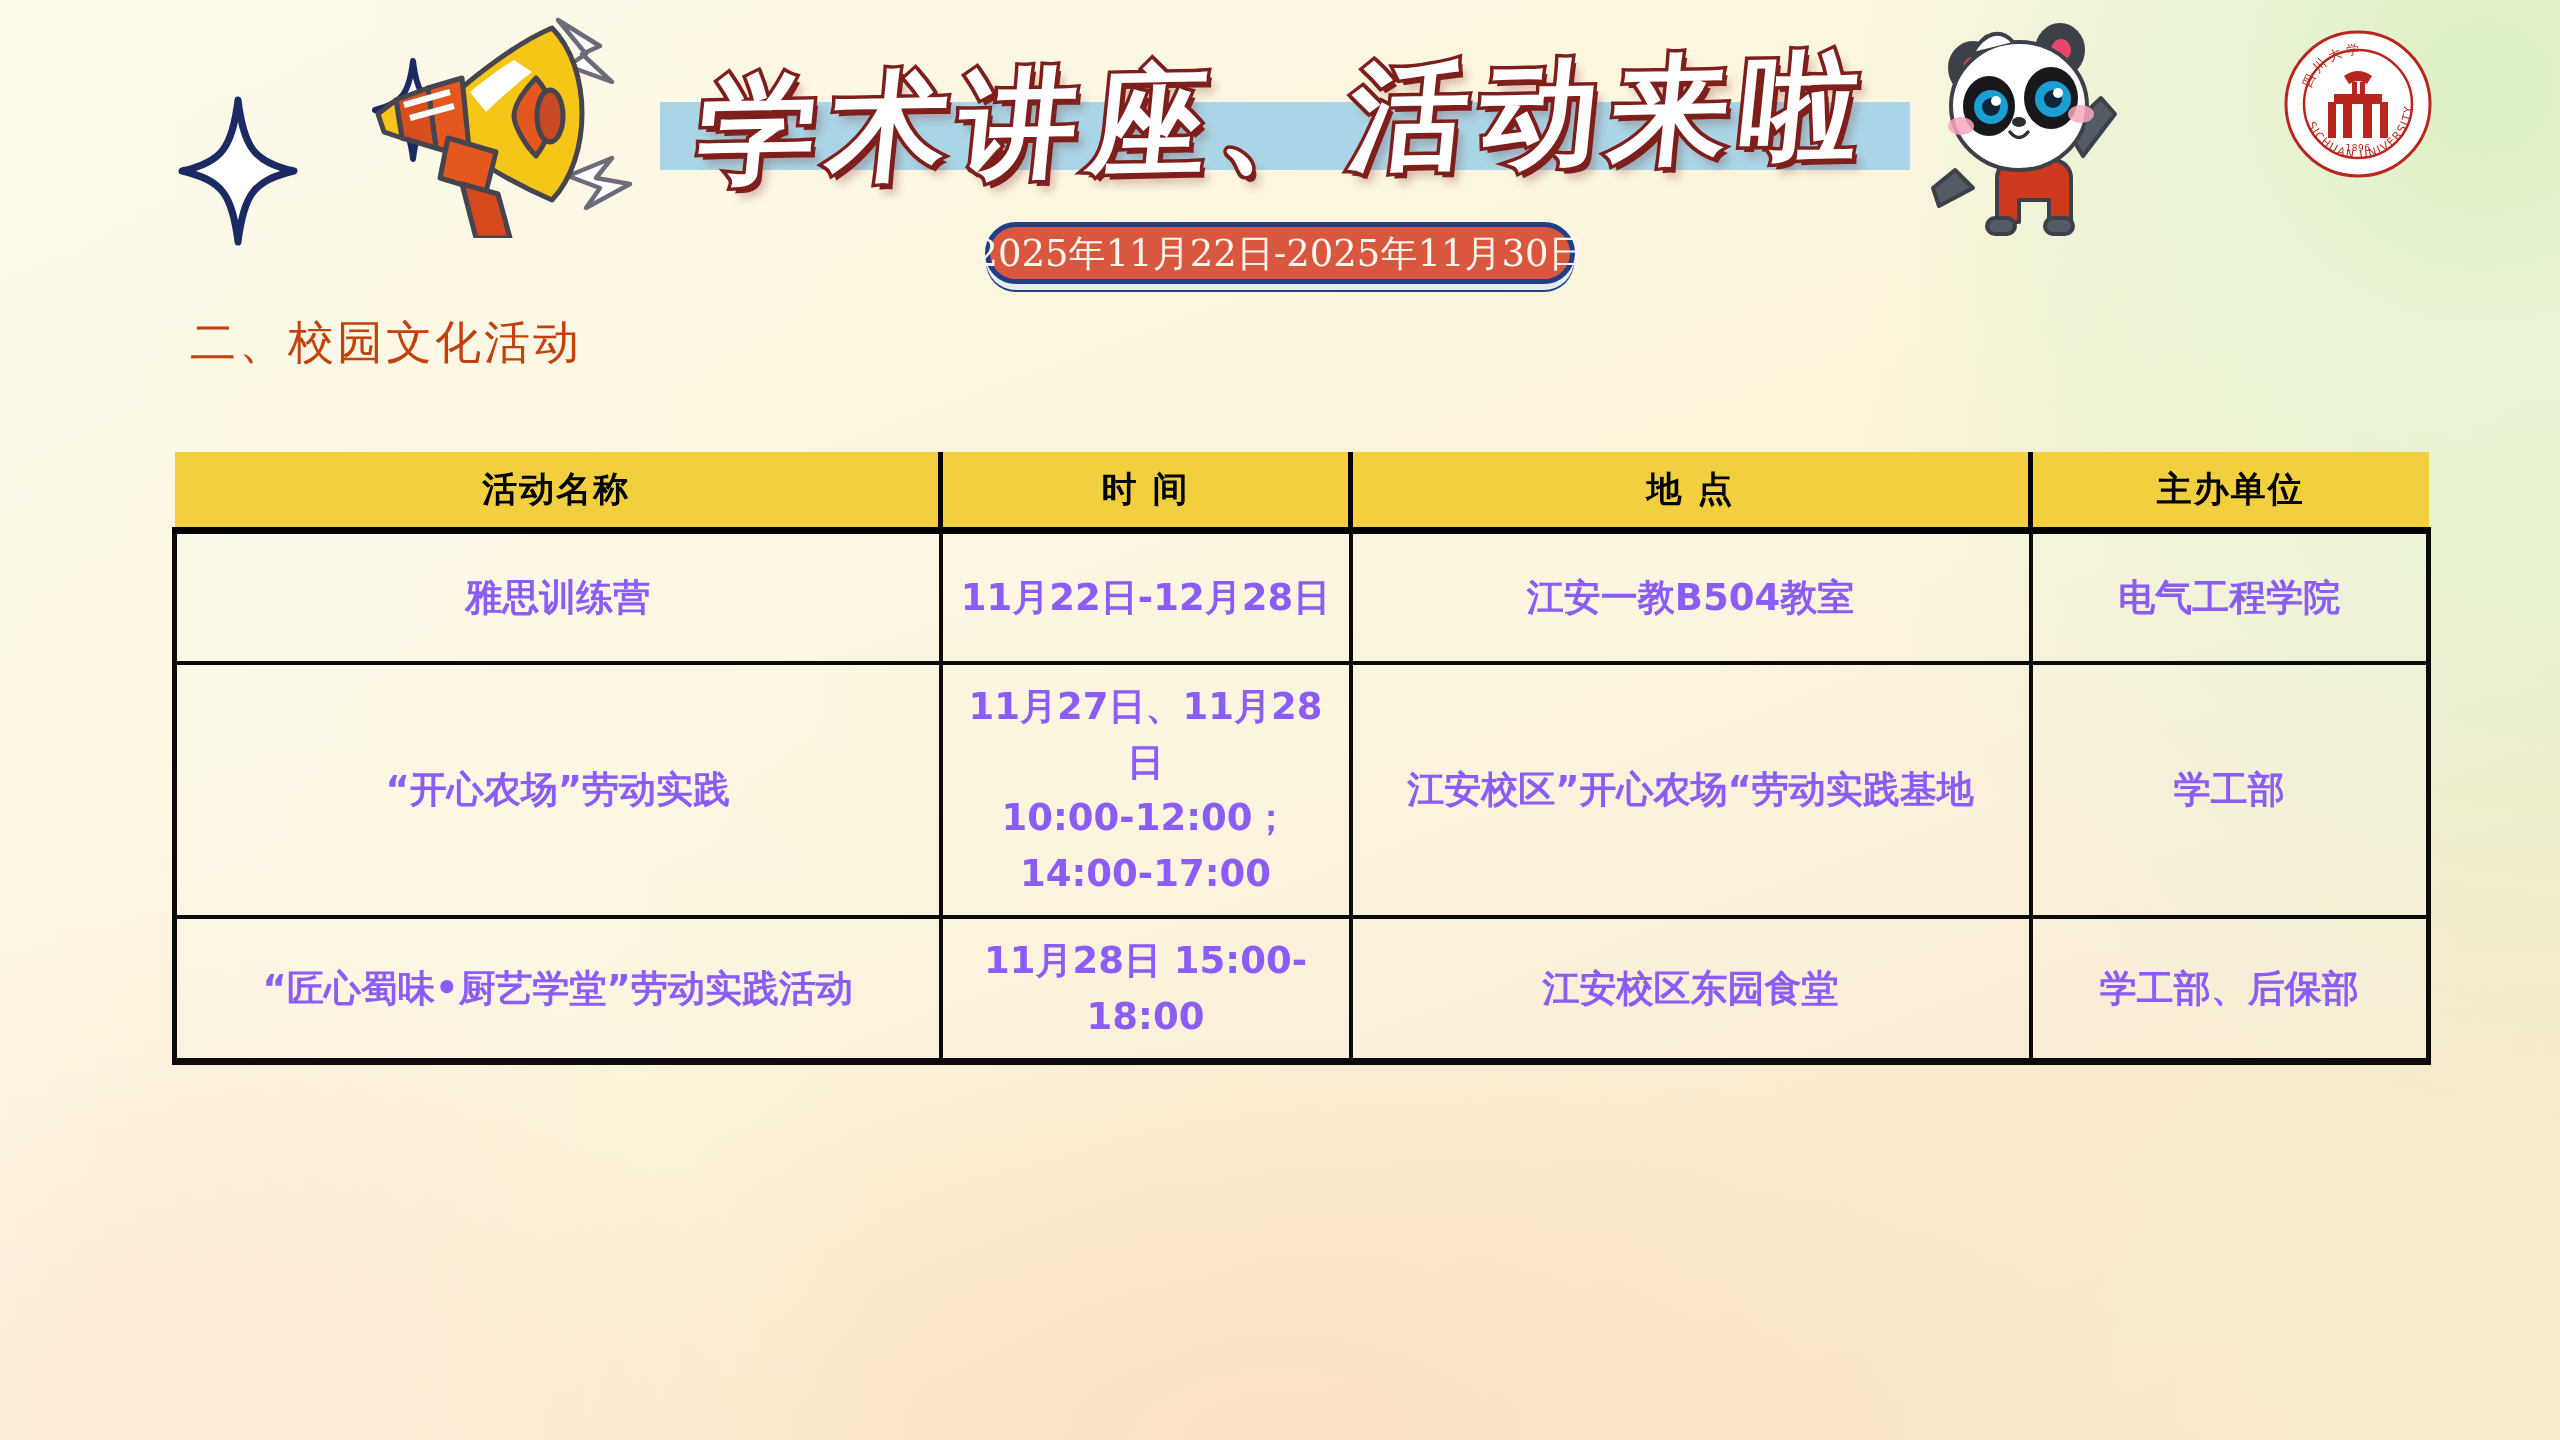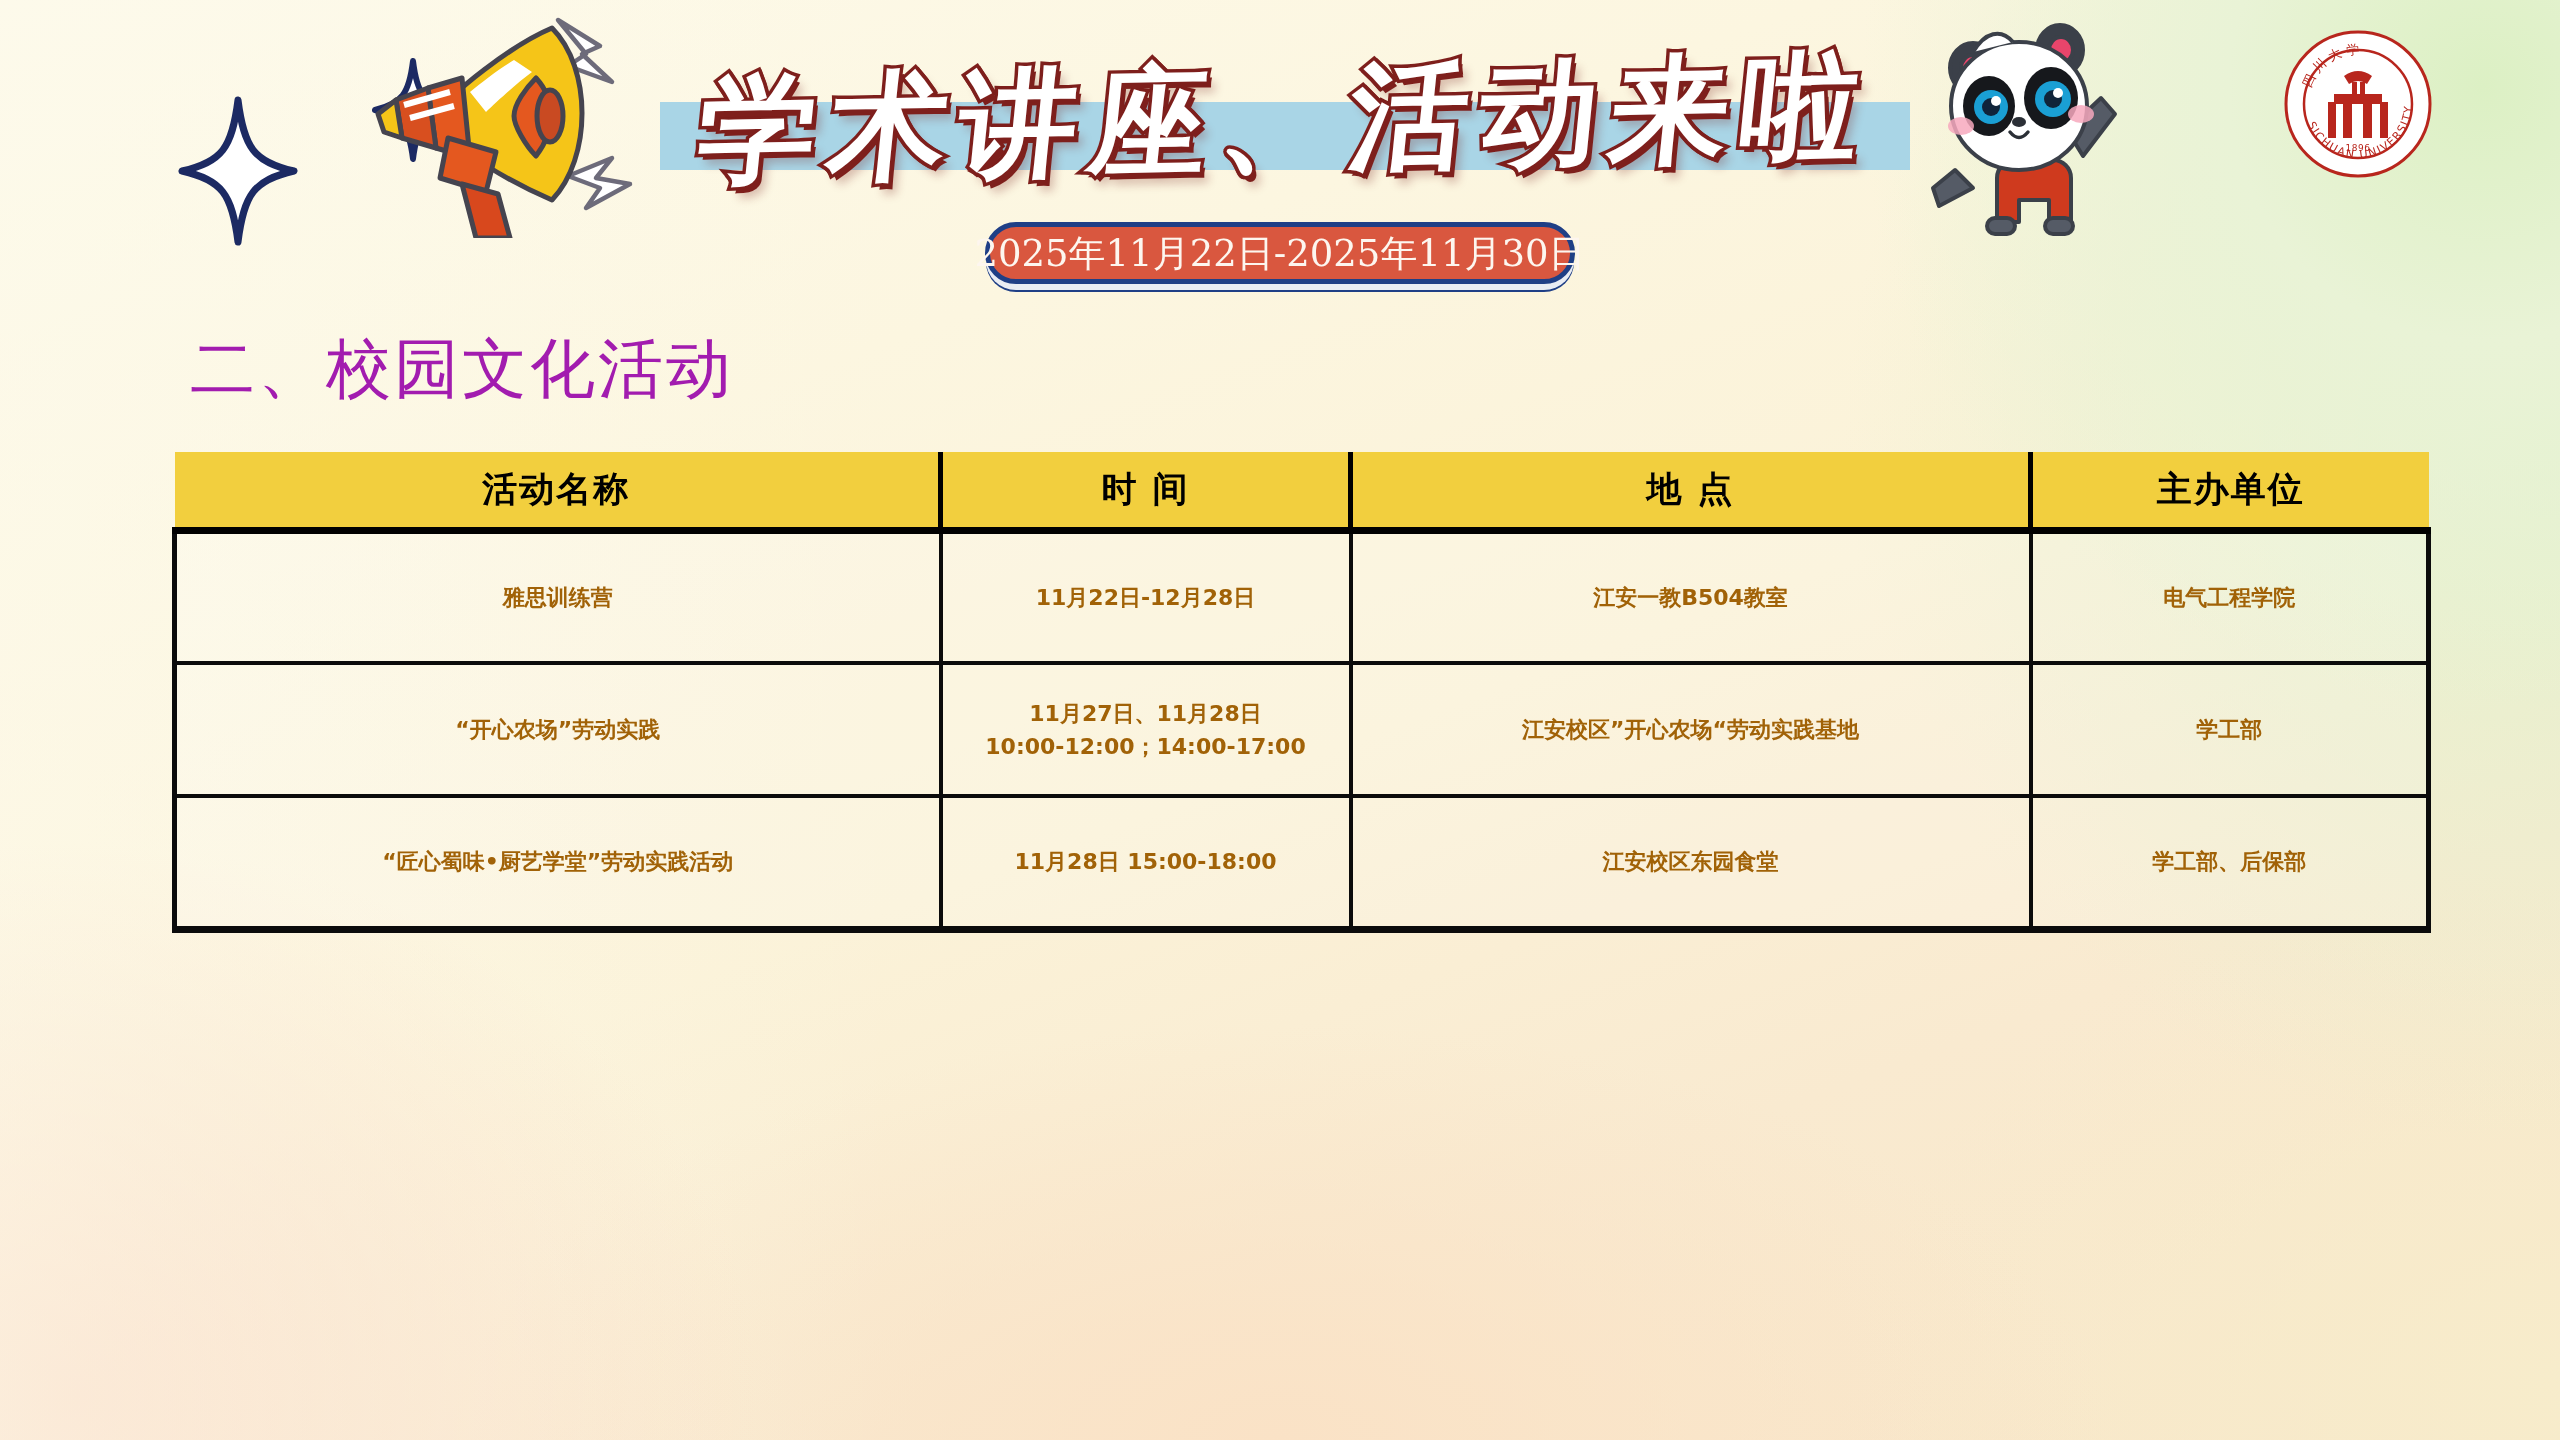--- a/index.html
+++ b/index.html
@@ -68,23 +68,23 @@
     display:flex; align-items:flex-end; justify-content:center;
     box-shadow:0 7px 0 -1px rgba(255,255,255,.9), 0 9px 0 -1px #1f3f86;
   }
   #date-badge-text {
     font-family:"DejaVu Serif","Liberation Serif",serif;
     color:#fdf6ef; font-size:37px; letter-spacing:0px; white-space:nowrap;
   }
 
   
   #section-heading {
-    position:absolute; left:190px; top:325px;
+    position:absolute; left:190px; top:312px;
     font-family:"DejaVu Sans","Liberation Sans",sans-serif;
-    font-size:65px; color:#a21caf; letter-spacing:3px; font-weight:400;
+    font-size:46px; color:#c2410c; letter-spacing:3px; font-weight:400;
   }
 
   
   #schedule-table-wrap { position:absolute; left:172px; top:452px; width:2439px; }
   table { border-collapse:collapse; width:2254px; table-layout:fixed; }
   col.c-name  { width:766px; }
   col.c-time  { width:410px; }
   col.c-place { width:680px; }
   col.c-org   { width:398px; }
 
@@ -97,23 +97,23 @@
     border-left:5px solid #000; border-right:5px solid #000;
     border-bottom:7px solid #000; border-top:none;
     text-align:center; vertical-align:middle;
   }
   thead th:first-child { border-left:none; }
   thead th:last-child  { border-right:none; }
 
   tbody td {
     border:4px solid #0b0b0b;
     text-align:center; vertical-align:middle;
-    color:#a16207;
+    color:#8b5cf6;
     font-family:"DejaVu Sans","Liberation Sans",sans-serif;
-    font-size:22px; font-weight:bold; line-height:1.5;
+    font-size:37px; font-weight:bold; line-height:1.5;
     padding:14px 16px;
     background:rgba(255,255,255,.16);
   }
   tbody tr { height:133px; }
   tbody td:first-child { border-left:5px solid #0b0b0b; }
   tbody td:last-child  { border-right:5px solid #0b0b0b; }
   tbody tr:last-child td { border-bottom:7px solid #0b0b0b; }
   td.wrap-lines { white-space:pre-line; }
 </style>
 </head>

